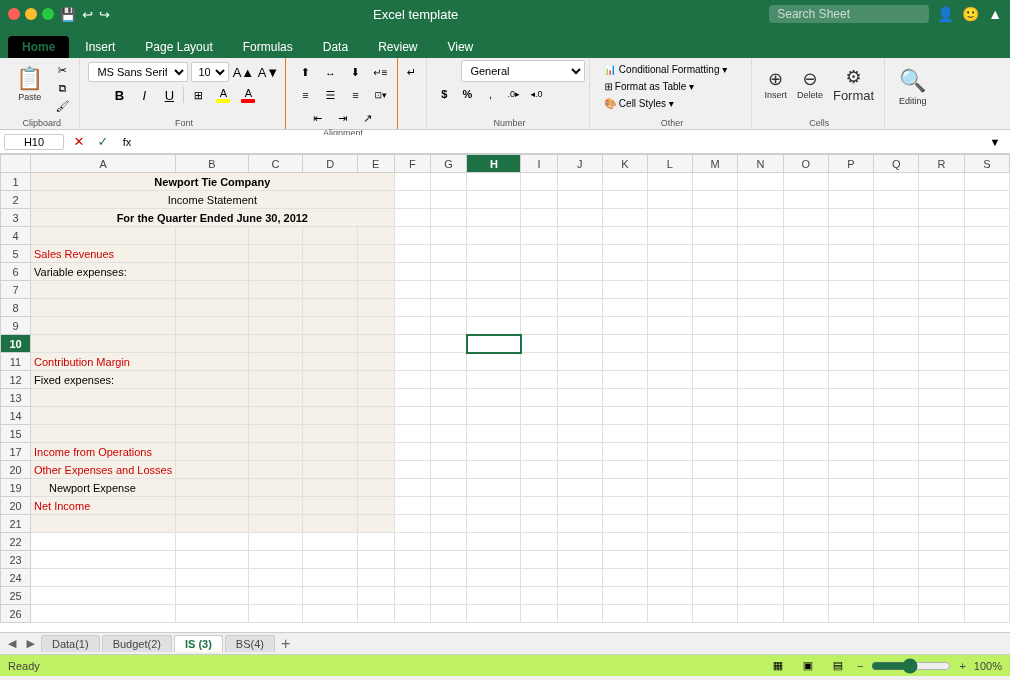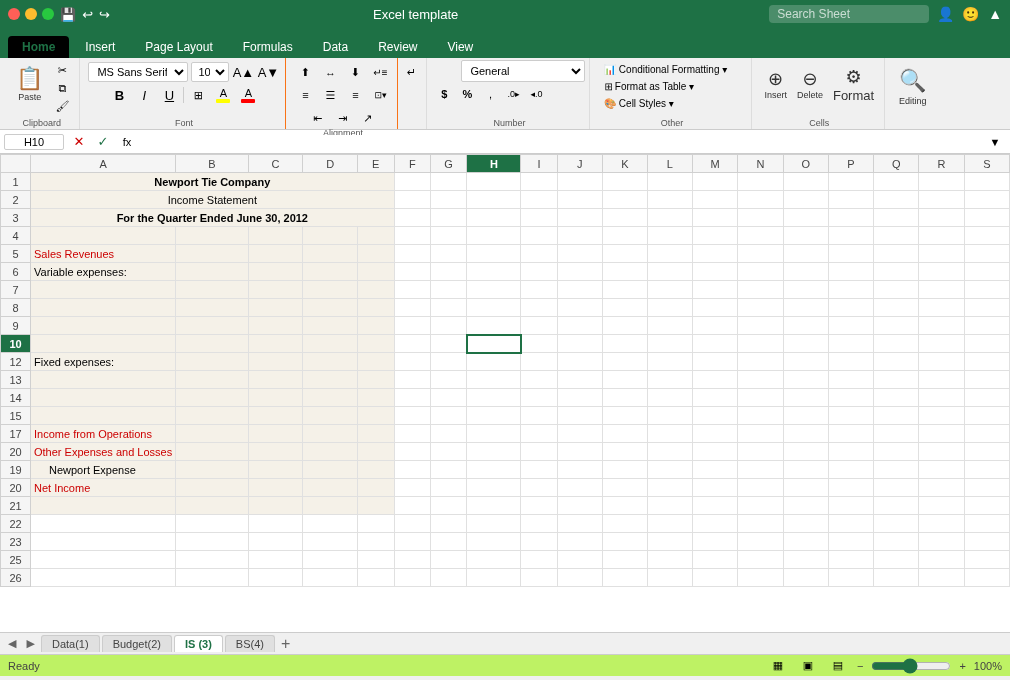--- a/index.html
+++ b/index.html
@@ -791,20 +791,42 @@
           <td class="cell"></td>
           <td class="cell"></td>
           <td class="cell"></td>
           <td class="cell"></td>
           <td class="cell"></td>
           <td class="cell"></td>
           <td class="cell"></td>
           <td class="cell"></td>
         </tr>
         <tr>
+          <td class="row-num">11</td>
+          <td class="cell content-area red-text">Contribution Margin</td>
+          <td class="cell content-area"></td>
+          <td class="cell content-area"></td>
+          <td class="cell content-area"></td>
+          <td class="cell content-area"></td>
+          <td class="cell"></td>
+          <td class="cell"></td>
+          <td class="cell"></td>
+          <td class="cell"></td>
+          <td class="cell"></td>
+          <td class="cell"></td>
+          <td class="cell"></td>
+          <td class="cell"></td>
+          <td class="cell"></td>
+          <td class="cell"></td>
+          <td class="cell"></td>
+          <td class="cell"></td>
+          <td class="cell"></td>
+          <td class="cell"></td>
+        </tr>
+        <tr>
           <td class="row-num">12</td>
           <td class="cell content-area">Fixed expenses:</td>
           <td class="cell content-area"></td>
           <td class="cell content-area"></td>
           <td class="cell content-area"></td>
           <td class="cell content-area"></td>
           <td class="cell"></td>
           <td class="cell"></td>
           <td class="cell"></td>
           <td class="cell"></td>
@@ -1012,20 +1034,42 @@
           <td class="cell"></td>
           <td class="cell"></td>
           <td class="cell"></td>
           <td class="cell"></td>
           <td class="cell"></td>
           <td class="cell"></td>
           <td class="cell"></td>
         </tr>
         <tr>
           <td class="row-num">23</td>
+          <td class="cell"></td>
+          <td class="cell"></td>
+          <td class="cell"></td>
+          <td class="cell"></td>
+          <td class="cell"></td>
+          <td class="cell"></td>
+          <td class="cell"></td>
+          <td class="cell"></td>
+          <td class="cell"></td>
+          <td class="cell"></td>
+          <td class="cell"></td>
+          <td class="cell"></td>
+          <td class="cell"></td>
+          <td class="cell"></td>
+          <td class="cell"></td>
+          <td class="cell"></td>
+          <td class="cell"></td>
+          <td class="cell"></td>
+          <td class="cell"></td>
+        </tr>
+        <tr>
+          <td class="row-num">24</td>
           <td class="cell"></td>
           <td class="cell"></td>
           <td class="cell"></td>
           <td class="cell"></td>
           <td class="cell"></td>
           <td class="cell"></td>
           <td class="cell"></td>
           <td class="cell"></td>
           <td class="cell"></td>
           <td class="cell"></td>

